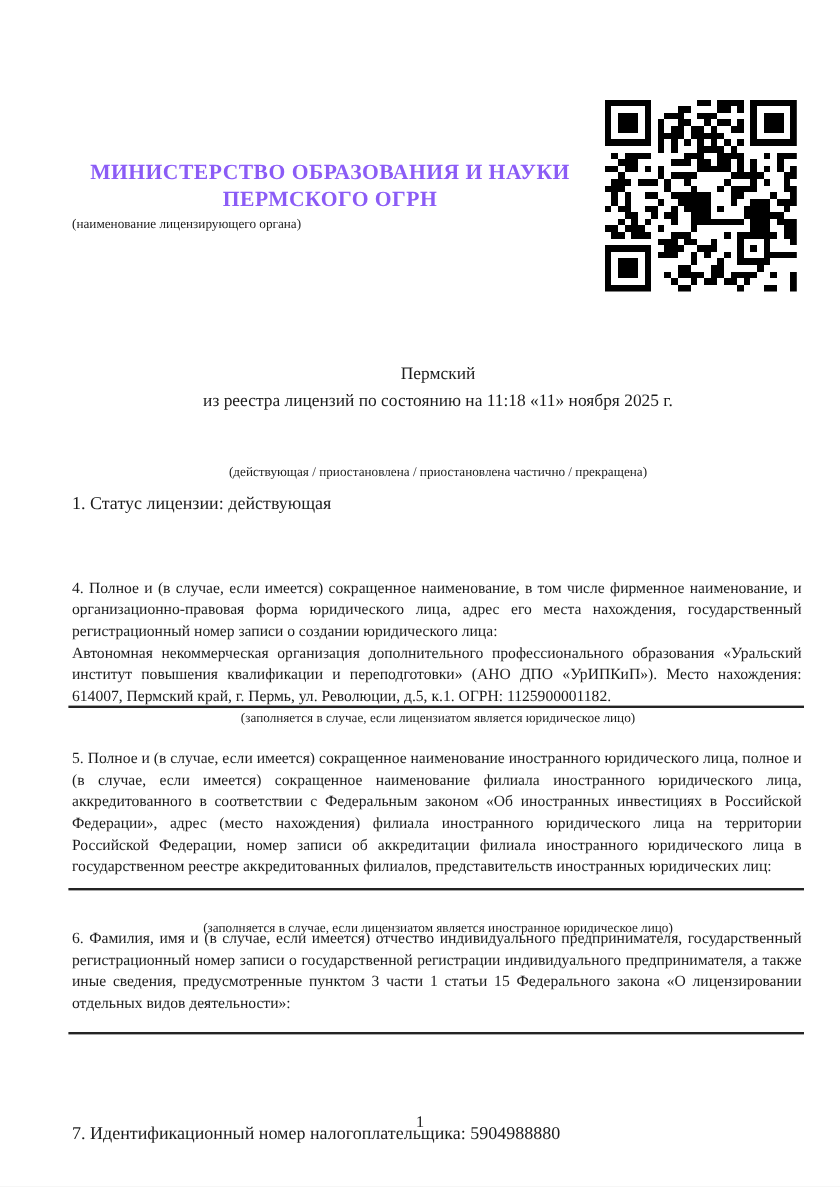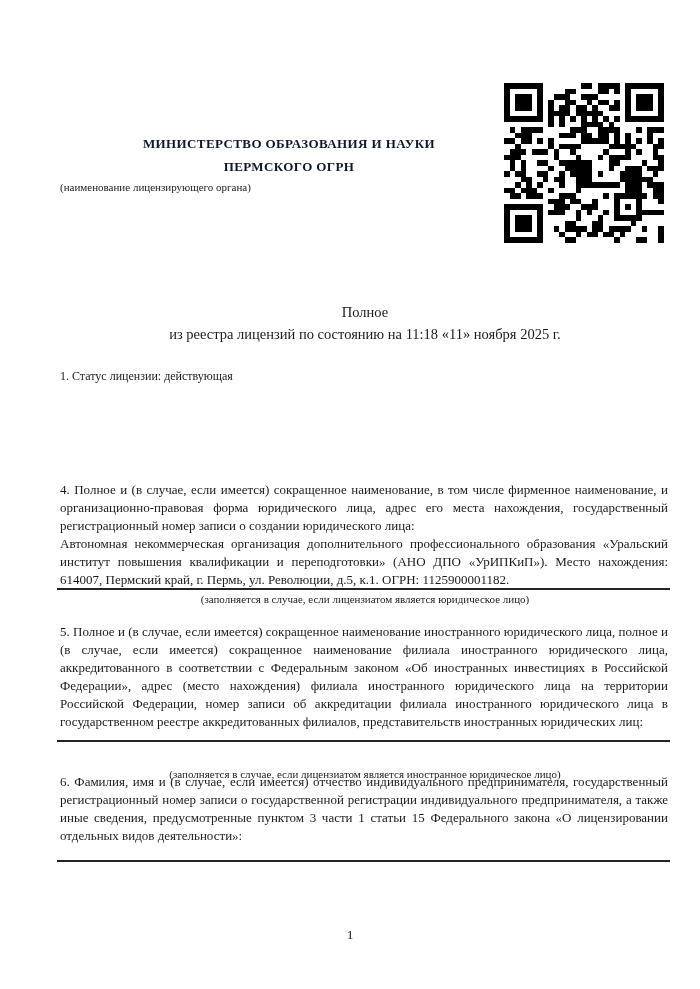--- a/index.html
+++ b/index.html
@@ -7,43 +7,44 @@
     position:relative;
     width:700px;height:989px;
     background:#ffffff;
     overflow:hidden;
     font-family:"Liberation Serif","DejaVu Serif",serif;
     color:#1b1b1b;
   }
   .abs{position:absolute;}
   
   .ministry-title{
-    left:74px;top:132px;width:430px;
+    left:60px;top:132px;width:430px;
     text-align:center;
-    font-weight:bold;font-size:13px;line-height:23px;
+    font-weight:bold;font-size:18px;line-height:23px;
     letter-spacing:0.4px;
-    color:#0f172a;
+    color:#8b5cf6;
   }
   .ministry-sub{
     left:60px;top:181px;width:430px;
     font-size:11px;line-height:13px;
   }
   
   .qr{left:504px;top:83px;}
   
   .doc-title{
     left:60px;top:301px;width:610px;
     text-align:center;
     font-size:14.5px;line-height:22px;
   }
   
   .line{
     left:60px;width:610px;
-    font-size:12px;line-height:18px;
+    font-size:15px;line-height:18px;
     white-space:nowrap;
+    margin-top:44px;
   }
   .para{
     left:60px;width:608px;
     font-size:13px;line-height:18px;
     text-align:justify;
   }
   .caption{
     left:60px;width:610px;
     text-align:center;
     font-size:11px;line-height:13px;
@@ -477,36 +478,38 @@
       <rect x="6" y="28" width="1" height="1"></rect>
       <rect x="11" y="28" width="1" height="1"></rect>
       <rect x="12" y="28" width="1" height="1"></rect>
       <rect x="20" y="28" width="1" height="1"></rect>
       <rect x="24" y="28" width="1" height="1"></rect>
       <rect x="25" y="28" width="1" height="1"></rect>
       <rect x="28" y="28" width="1" height="1"></rect>
     </svg>
 
   <div class="abs doc-title">
-    <div>Полное</div>
+    <div>Пермский</div>
     <div>из реестра лицензий по состоянию на 11:18 «11» ноября 2025 г.</div>
   </div>
 
   <div class="abs line" style="top:367px">1. Статус лицензии: действующая</div>
+  <div class="abs caption" style="top:388px">(действующая / приостановлена / приостановлена частично / прекращена)</div>
 
 
 
   <div class="abs para" style="top:481px">4. Полное и (в случае, если имеется) сокращенное наименование, в том числе фирменное наименование, и организационно-правовая форма юридического лица, адрес его места нахождения, государственный регистрационный номер записи о создании юридического лица:</div>
   <div class="abs para" style="top:535px">Автономная некоммерческая организация дополнительного профессионального образования «Уральский институт повышения квалификации и переподготовки» (АНО ДПО «УрИПКиП»). Место нахождения: 614007, Пермский край, г. Пермь, ул. Революции, д.5, к.1. ОГРН: 1125900001182.</div>
   <div class="abs rule" style="top:588px"></div>
   <div class="abs caption" style="top:593px">(заполняется в случае, если лицензиатом является юридическое лицо)</div>
 
   <div class="abs para" style="top:623px">5. Полное и (в случае, если имеется) сокращенное наименование иностранного юридического лица, полное и (в случае, если имеется) сокращенное наименование филиала иностранного юридического лица, аккредитованного в соответствии с Федеральным законом «Об иностранных инвестициях в Российской Федерации», адрес (место нахождения) филиала иностранного юридического лица на территории Российской Федерации, номер записи об аккредитации филиала иностранного юридического лица в государственном реестре аккредитованных филиалов, представительств иностранных юридических лиц:</div>
   <div class="abs rule" style="top:740px"></div>
   <div class="abs caption" style="top:768px">(заполняется в случае, если лицензиатом является иностранное юридическое лицо)</div>
 
   <div class="abs para" style="top:773px">6. Фамилия, имя и (в случае, если имеется) отчество индивидуального предпринимателя, государственный регистрационный номер записи о государственной регистрации индивидуального предпринимателя, а также иные сведения, предусмотренные пунктом 3 части 1 статьи 15 Федерального закона «О лицензировании отдельных видов деятельности»:</div>
   <div class="abs rule" style="top:860px"></div>
 
+  <div class="abs line" style="top:892px">7. Идентификационный номер налогоплательщика: 5904988880</div>
 
   <div class="abs page-number">1</div>
 
 </div>
 
 </body></html>

